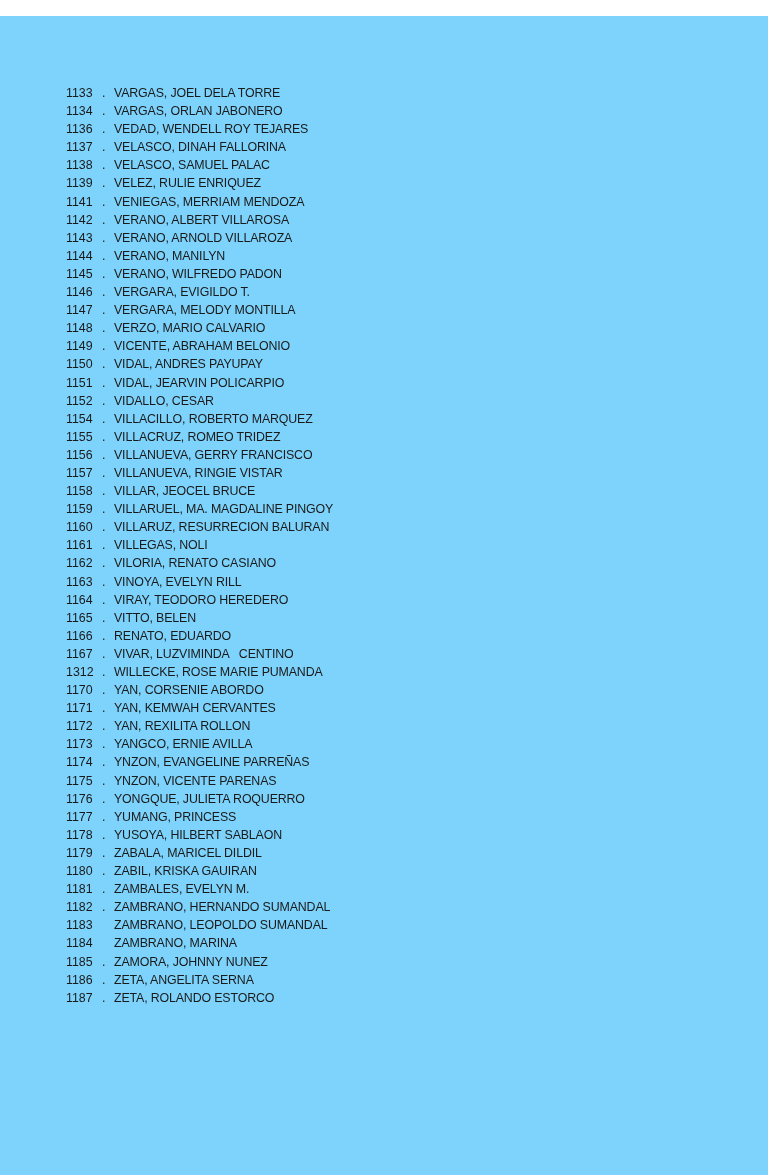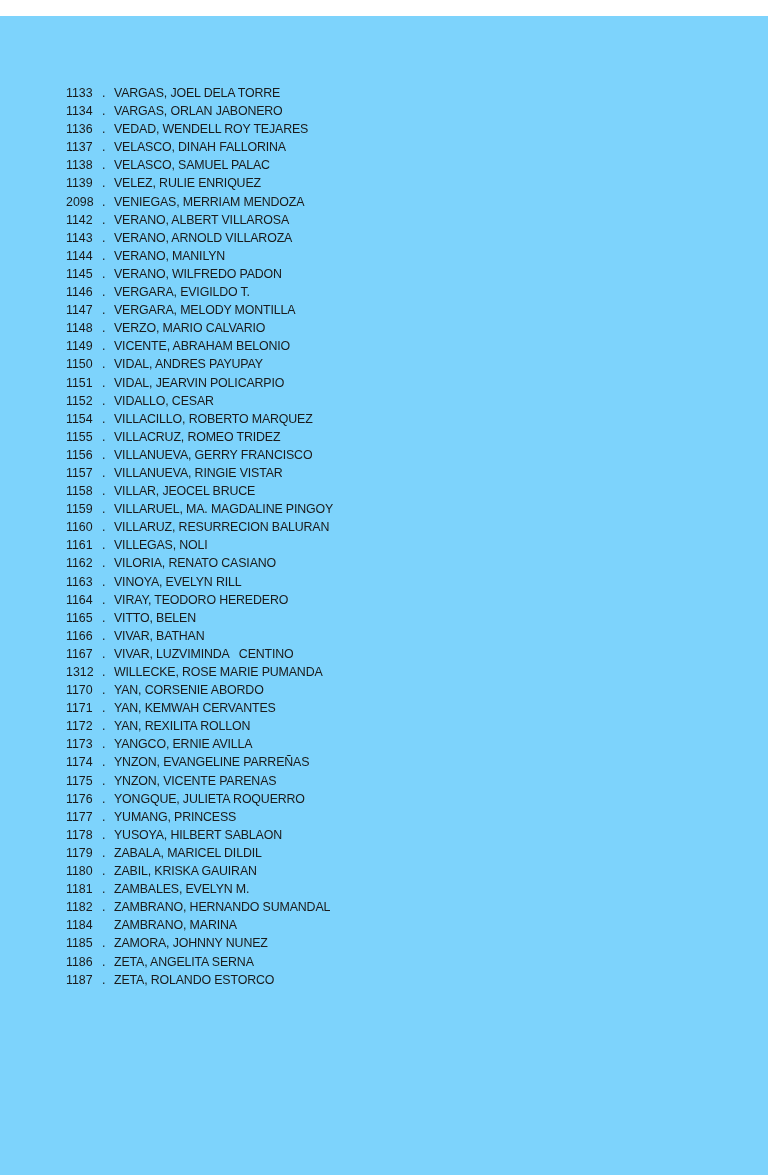--- a/index.html
+++ b/index.html
@@ -24,21 +24,21 @@
 <body>
 
 <div class="page">
   <div class="list" id="list">
       <div class="row"><span class="num">1133</span><span class="dot">.</span><span class="name">VARGAS, JOEL DELA TORRE</span></div>
       <div class="row"><span class="num">1134</span><span class="dot">.</span><span class="name">VARGAS, ORLAN JABONERO</span></div>
       <div class="row"><span class="num">1136</span><span class="dot">.</span><span class="name">VEDAD, WENDELL ROY TEJARES</span></div>
       <div class="row"><span class="num">1137</span><span class="dot">.</span><span class="name">VELASCO, DINAH FALLORINA</span></div>
       <div class="row"><span class="num">1138</span><span class="dot">.</span><span class="name">VELASCO, SAMUEL PALAC</span></div>
       <div class="row"><span class="num">1139</span><span class="dot">.</span><span class="name">VELEZ, RULIE ENRIQUEZ</span></div>
-      <div class="row"><span class="num">2098</span><span class="dot">.</span><span class="name">VENIEGAS, MERRIAM MENDOZA</span></div>
+      <div class="row"><span class="num">1141</span><span class="dot">.</span><span class="name">VENIEGAS, MERRIAM MENDOZA</span></div>
       <div class="row"><span class="num">1142</span><span class="dot">.</span><span class="name">VERANO, ALBERT VILLAROSA</span></div>
       <div class="row"><span class="num">1143</span><span class="dot">.</span><span class="name">VERANO, ARNOLD VILLAROZA</span></div>
       <div class="row"><span class="num">1144</span><span class="dot">.</span><span class="name">VERANO, MANILYN</span></div>
       <div class="row"><span class="num">1145</span><span class="dot">.</span><span class="name">VERANO, WILFREDO PADON</span></div>
       <div class="row"><span class="num">1146</span><span class="dot">.</span><span class="name">VERGARA, EVIGILDO T.</span></div>
       <div class="row"><span class="num">1147</span><span class="dot">.</span><span class="name">VERGARA, MELODY MONTILLA</span></div>
       <div class="row"><span class="num">1148</span><span class="dot">.</span><span class="name">VERZO, MARIO CALVARIO</span></div>
       <div class="row"><span class="num">1149</span><span class="dot">.</span><span class="name">VICENTE, ABRAHAM BELONIO</span></div>
       <div class="row"><span class="num">1150</span><span class="dot">.</span><span class="name">VIDAL, ANDRES PAYUPAY</span></div>
       <div class="row"><span class="num">1151</span><span class="dot">.</span><span class="name">VIDAL, JEARVIN POLICARPIO</span></div>
@@ -48,34 +48,35 @@
       <div class="row"><span class="num">1156</span><span class="dot">.</span><span class="name">VILLANUEVA, GERRY FRANCISCO</span></div>
       <div class="row"><span class="num">1157</span><span class="dot">.</span><span class="name">VILLANUEVA, RINGIE VISTAR</span></div>
       <div class="row"><span class="num">1158</span><span class="dot">.</span><span class="name">VILLAR, JEOCEL BRUCE</span></div>
       <div class="row"><span class="num">1159</span><span class="dot">.</span><span class="name">VILLARUEL, MA. MAGDALINE PINGOY</span></div>
       <div class="row"><span class="num">1160</span><span class="dot">.</span><span class="name">VILLARUZ, RESURRECION BALURAN</span></div>
       <div class="row"><span class="num">1161</span><span class="dot">.</span><span class="name">VILLEGAS, NOLI</span></div>
       <div class="row"><span class="num">1162</span><span class="dot">.</span><span class="name">VILORIA, RENATO CASIANO</span></div>
       <div class="row"><span class="num">1163</span><span class="dot">.</span><span class="name">VINOYA, EVELYN RILL</span></div>
       <div class="row"><span class="num">1164</span><span class="dot">.</span><span class="name">VIRAY, TEODORO HEREDERO</span></div>
       <div class="row"><span class="num">1165</span><span class="dot">.</span><span class="name">VITTO, BELEN</span></div>
-      <div class="row"><span class="num">1166</span><span class="dot">.</span><span class="name">VIVAR, BATHAN</span></div>
+      <div class="row"><span class="num">1166</span><span class="dot">.</span><span class="name">RENATO, EDUARDO</span></div>
       <div class="row"><span class="num">1167</span><span class="dot">.</span><span class="name">VIVAR, LUZVIMINDA   CENTINO</span></div>
       <div class="row"><span class="num">1312</span><span class="dot">.</span><span class="name">WILLECKE, ROSE MARIE PUMANDA</span></div>
       <div class="row"><span class="num">1170</span><span class="dot">.</span><span class="name">YAN, CORSENIE ABORDO</span></div>
       <div class="row"><span class="num">1171</span><span class="dot">.</span><span class="name">YAN, KEMWAH CERVANTES</span></div>
       <div class="row"><span class="num">1172</span><span class="dot">.</span><span class="name">YAN, REXILITA ROLLON</span></div>
       <div class="row"><span class="num">1173</span><span class="dot">.</span><span class="name">YANGCO, ERNIE AVILLA</span></div>
       <div class="row"><span class="num">1174</span><span class="dot">.</span><span class="name">YNZON, EVANGELINE PARREÑAS</span></div>
       <div class="row"><span class="num">1175</span><span class="dot">.</span><span class="name">YNZON, VICENTE PARENAS</span></div>
       <div class="row"><span class="num">1176</span><span class="dot">.</span><span class="name">YONGQUE, JULIETA ROQUERRO</span></div>
       <div class="row"><span class="num">1177</span><span class="dot">.</span><span class="name">YUMANG, PRINCESS</span></div>
       <div class="row"><span class="num">1178</span><span class="dot">.</span><span class="name">YUSOYA, HILBERT SABLAON</span></div>
       <div class="row"><span class="num">1179</span><span class="dot">.</span><span class="name">ZABALA, MARICEL DILDIL</span></div>
       <div class="row"><span class="num">1180</span><span class="dot">.</span><span class="name">ZABIL, KRISKA GAUIRAN</span></div>
       <div class="row"><span class="num">1181</span><span class="dot">.</span><span class="name">ZAMBALES, EVELYN M.</span></div>
       <div class="row"><span class="num">1182</span><span class="dot">.</span><span class="name">ZAMBRANO, HERNANDO SUMANDAL</span></div>
+      <div class="row"><span class="num">1183</span><span class="dot"></span><span class="name">ZAMBRANO, LEOPOLDO SUMANDAL</span></div>
       <div class="row"><span class="num">1184</span><span class="dot"></span><span class="name">ZAMBRANO, MARINA</span></div>
       <div class="row"><span class="num">1185</span><span class="dot">.</span><span class="name">ZAMORA, JOHNNY NUNEZ</span></div>
       <div class="row"><span class="num">1186</span><span class="dot">.</span><span class="name">ZETA, ANGELITA SERNA</span></div>
       <div class="row"><span class="num">1187</span><span class="dot">.</span><span class="name">ZETA, ROLANDO ESTORCO</span></div>
     </div>
 </div>
 
 </body></html>

